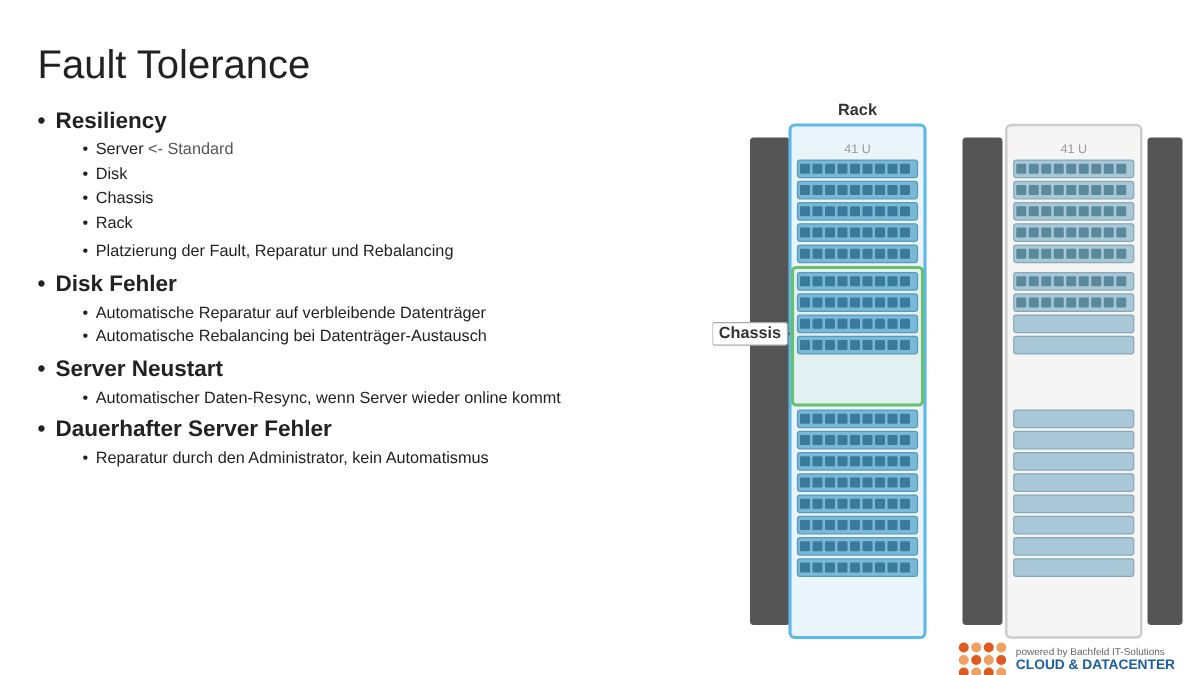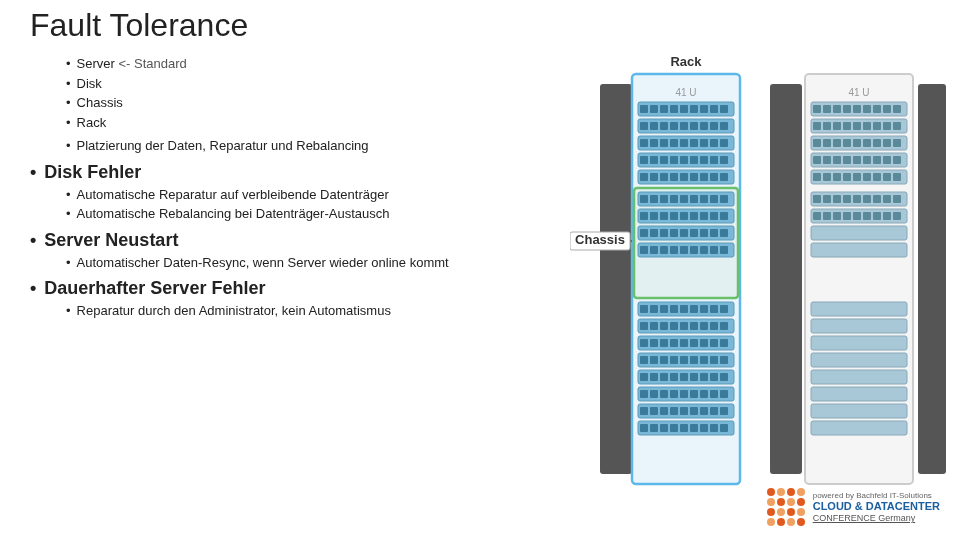--- a/index.html
+++ b/index.html
@@ -8,21 +8,21 @@
       height: 540px;
       background: #fff;
       font-family: Arial, sans-serif;
       overflow: hidden;
       position: relative;
     }
 
     .page-title {
       font-size: 32px;
       font-weight: normal;
-      padding: 7px 30px 10px 30px;
+      padding: 33px 30px 10px 30px;
       color: #222;
     }
 
     .content-area {
       display: flex;
       flex-direction: row;
       padding: 0 30px;
       position: relative;
     }
 
@@ -137,38 +137,39 @@
     }
   </style>
 </head>
 <body>
 
 <h1 class="page-title">Fault Tolerance</h1>
 
 <div class="content-area">
   <div class="text-column">
 
+    <div class="bullet-main">Resiliency</div>
     <div class="sub-bullets">
       <div class="sub-bullet">
         <span>Server</span>&nbsp;<span class="arrow">&lt;- Standard</span>
       </div>
       <div class="sub-bullet">
         <span>Disk</span>
       </div>
       <div class="sub-bullet">
         <span>Chassis</span>
       </div>
       <div class="sub-bullet">
         <span>Rack</span>
       </div>
     </div>
 
     <div class="sub-bullets">
       <div class="sub-bullet">
-        <span>Platzierung der Daten, Reparatur und Rebalancing</span>
+        <span>Platzierung der Fault, Reparatur und Rebalancing</span>
       </div>
     </div>
 
     <div class="bullet-main">Disk Fehler</div>
     <div class="sub-bullets">
       <div class="sub-bullet">
         <span>Automatische Reparatur auf verbleibende Datenträger</span>
       </div>
       <div class="sub-bullet">
         <span>Automatische Rebalancing bei Datenträger-Austausch</span>

